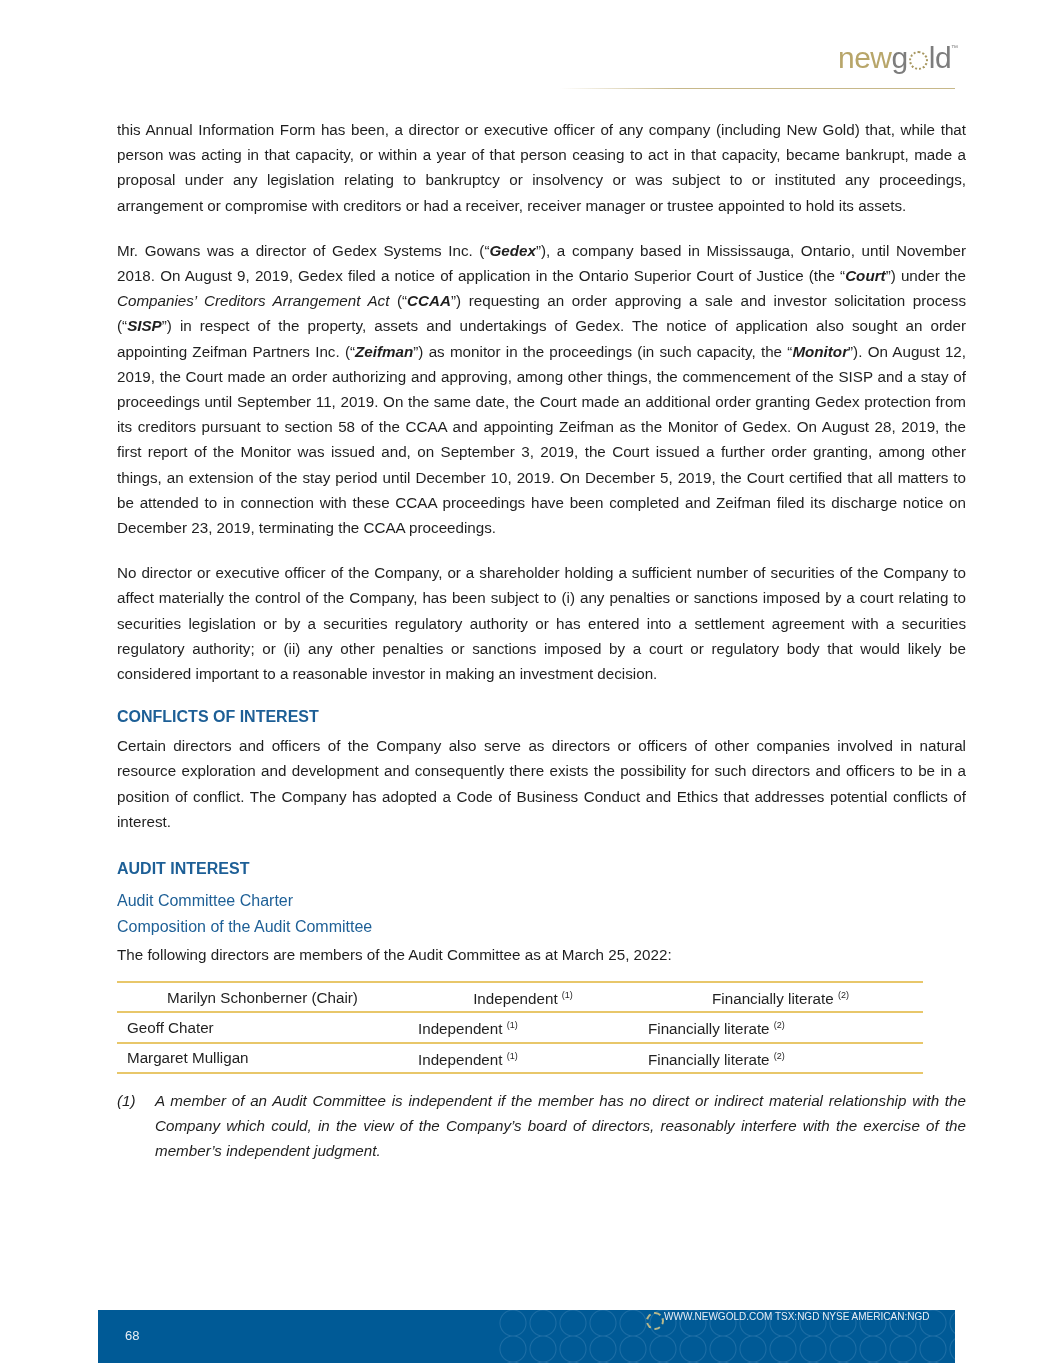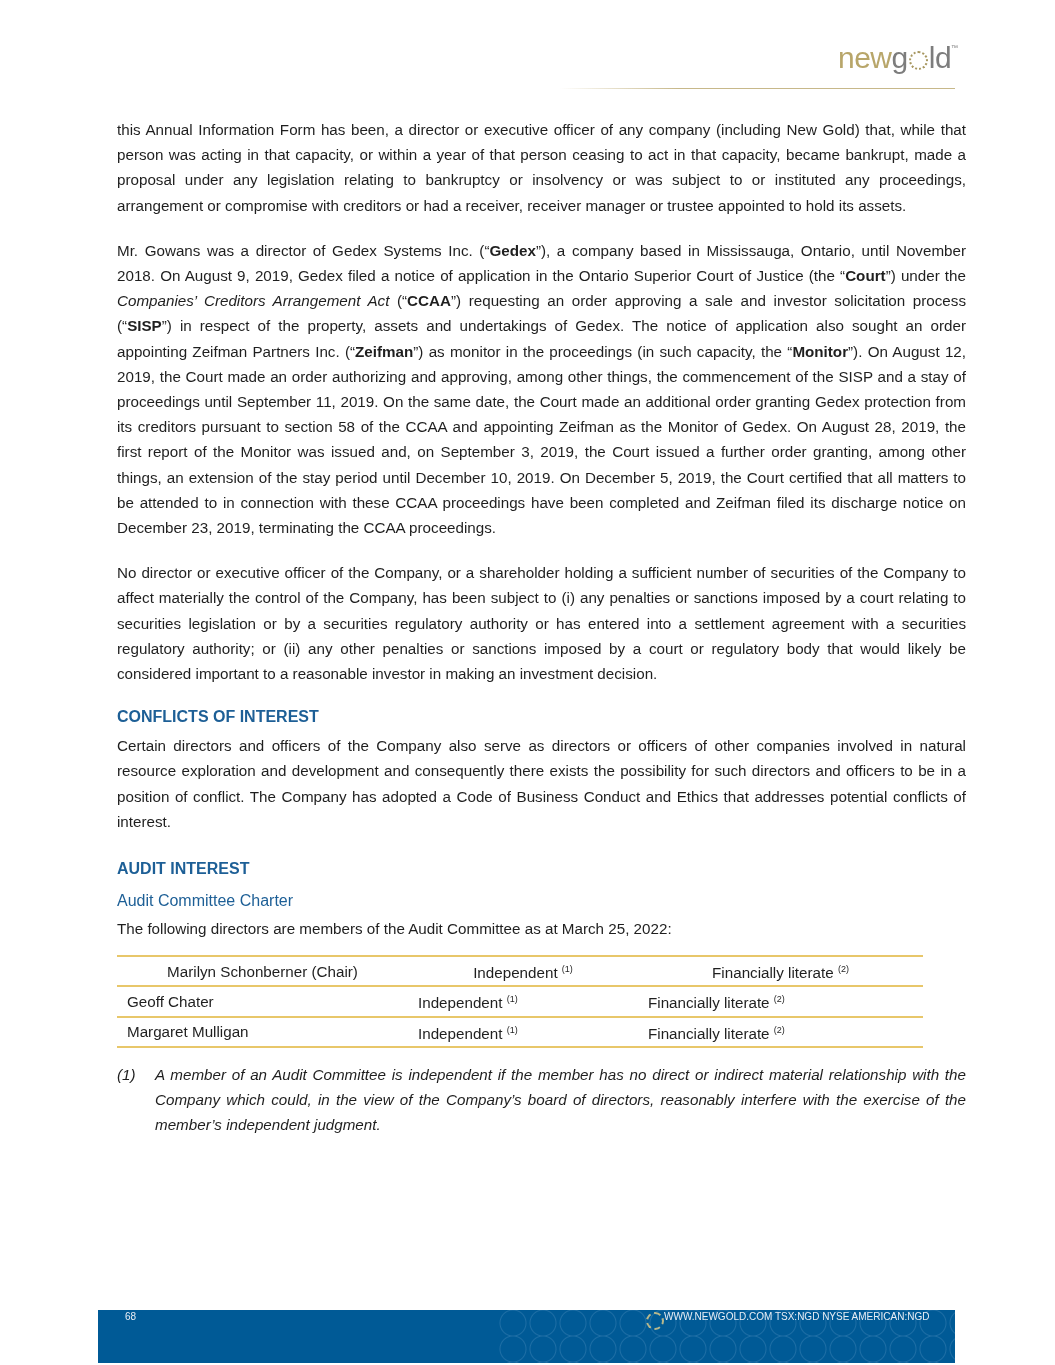--- a/index.html
+++ b/index.html
@@ -21,21 +21,21 @@
     .header-rule {
       position: absolute; left: 560px; top: 88px; width: 395px; height: 1px;
       background: linear-gradient(to right, rgba(200,185,140,0), #c7b88a 30%, #c7b88a);
     }
 
     .content {
       position: absolute; left: 103px; top: 117px; width: 849px;
       font-size: 15.2px; line-height: 25.2px; color: #1f1f1f; margin-left: 14px;
     }
     .para { text-align: justify; margin-bottom: 20px; }
-    .para b { font-weight: bold; }
+    .para b { font-weight: bold; font-style: italic; }
     .para i { }
 
     .h1 {
       color: #1d5f96; font-weight: bold; font-size: 16px; line-height: 22px;
       margin-bottom: 5px;
     }
     .h2 {
       color: #1d5f96; font-weight: normal; font-size: 16px; line-height: 22px;
       margin-bottom: 4px;
     }
@@ -62,21 +62,21 @@
     .footer {
       position: absolute; left: 98px; top: 1310px; width: 857px; height: 53px;
       background: #005a96; overflow: hidden;
     }
     .footer .pattern {
       position: absolute; left: 400px; top: 0; width: 460px; height: 53px;
       background-image: radial-gradient(circle, rgba(255,255,255,0) 12px, rgba(120,170,210,0.25) 13px, rgba(255,255,255,0) 14px);
       background-size: 30px 26px;
     }
     .footer .page-num {
-      position: absolute; left: 27px; top: 1px; color: #e8eef5; font-size: 10px;
+      position: absolute; left: 27px; top: 18px; color: #e8eef5; font-size: 13px;
     }
     .footer .site-text {
       position: absolute; left: 566px; top: 1px; color: #e8eef5; font-size: 10px; letter-spacing: 0;
     }
     .footer .globe-icon {
       position: absolute; left: 548px; top: 2px; width: 18px; height: 18px;
       border-radius: 50%; border: 2px dashed #d9c98a; opacity: 0.85;
     }
   </style>
 </head>
@@ -94,20 +94,21 @@
   <p class="para"><span>Mr. Gowans was a director of Gedex Systems Inc. (“</span><b>Gedex</b><span>”), a company based in Mississauga, Ontario, until November 2018. On August 9, 2019, Gedex filed a notice of application in the Ontario Superior Court of Justice (the “</span><b>Court</b><span>”) under the </span><i>Companies’ Creditors Arrangement Act</i><span> (“</span><b>CCAA</b><span>”) requesting an order approving a sale and investor solicitation process (“</span><b>SISP</b><span>”) in respect of the property, assets and undertakings of Gedex. The notice of application also sought an order appointing Zeifman Partners Inc. (“</span><b>Zeifman</b><span>”) as monitor in the proceedings (in such capacity, the “</span><b>Monitor</b><span>”). On August 12, 2019, the Court made an order authorizing and approving, among other things, the commencement of the SISP and a stay of proceedings until September 11, 2019. On the same date, the Court made an additional order granting Gedex protection from its creditors pursuant to section 58 of the CCAA and appointing Zeifman as the Monitor of Gedex. On August 28, 2019, the first report of the Monitor was issued and, on September 3, 2019, the Court issued a further order granting, among other things, an extension of the stay period until December 10, 2019. On December 5, 2019, the Court certified that all matters to be attended to in connection with these CCAA proceedings have been completed and Zeifman filed its discharge notice on December 23, 2019, terminating the CCAA proceedings.</span></p>
 
   <p class="para">No director or executive officer of the Company, or a shareholder holding a sufficient number of securities of the Company to affect materially the control of the Company, has been subject to (i) any penalties or sanctions imposed by a court relating to securities legislation or by a securities regulatory authority or has entered into a settlement agreement with a securities regulatory authority; or (ii) any other penalties or sanctions imposed by a court or regulatory body that would likely be considered important to a reasonable investor in making an investment decision.</p>
 
   <h2 class="h1">CONFLICTS OF INTEREST</h2>
   <p class="para" style="margin-bottom:24px">Certain directors and officers of the Company also serve as directors or officers of other companies involved in natural resource exploration and development and consequently there exists the possibility for such directors and officers to be in a position of conflict.  The Company has adopted a Code of Business Conduct and Ethics that addresses potential conflicts of interest.</p>
 
   <h2 class="h1" style="margin-bottom:10px">AUDIT INTEREST</h2>
   <h3 class="h2">Audit Committee Charter</h3>
 
+  <h3 class="h2">Composition of the Audit Committee</h3>
   <p class="para" style="margin-bottom:0">The following directors are members of the Audit Committee as at March 25, 2022:</p>
 
   <table class="members">
     <tbody>
       <tr>
         <td class="c1">Marilyn Schonberner (Chair)</td>
         <td class="c2"><span>Independent</span> <sup>(1)</sup></td>
         <td class="c3"><span>Financially literate</span> <sup>(2)</sup></td>
       </tr>
       <tr>

